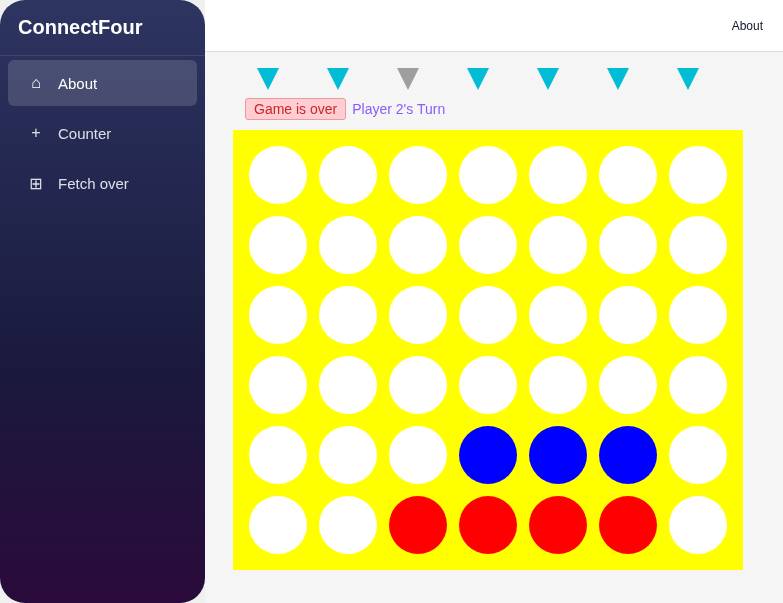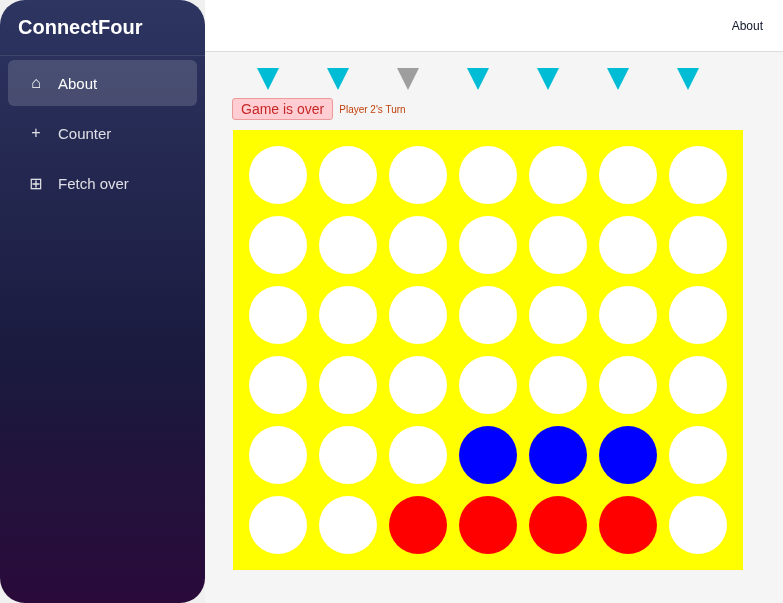--- a/index.html
+++ b/index.html
@@ -97,33 +97,33 @@
       background: #00bcd4;
       clip-path: polygon(0% 0%, 100% 0%, 50% 100%);
     }
 
     
     #status-bar {
       display: flex;
       align-items: center;
       gap: 6px;
       margin-bottom: 10px;
-      margin-left: 7px;
+      margin-left: 20px;
     }
     #game-over-badge {
       background: #ffcdd2;
       color: #c62828;
       border: 1px solid #ef9a9a;
       padding: 2px 8px;
       font-size: 14px;
       border-radius: 3px;
     }
     #turn-text {
-      color: #c2410c;
-      font-size: 10px;
+      color: #8b5cf6;
+      font-size: 14px;
       font-weight: 500;
     }
 
     
     #board-container {
       background: yellow;
       padding: 10px;
       display: inline-block;
       margin-left: 8px;
     }

